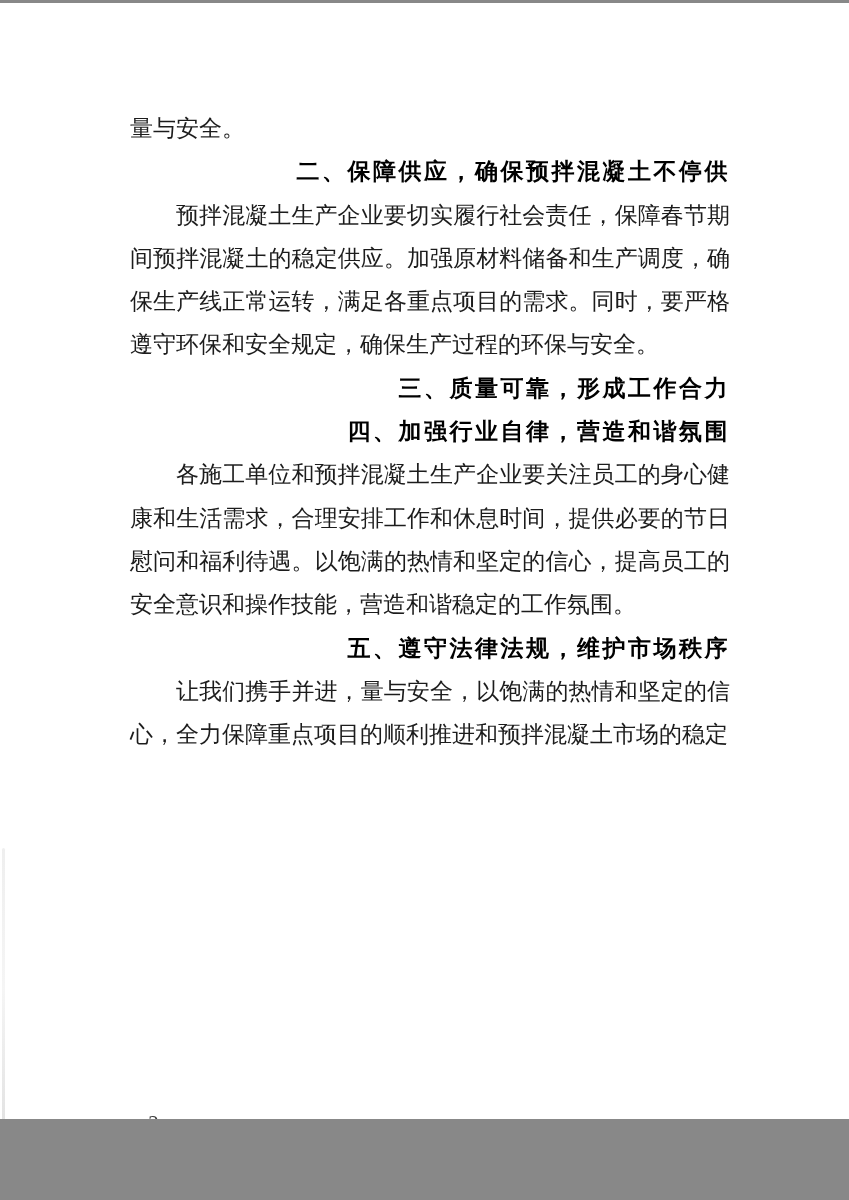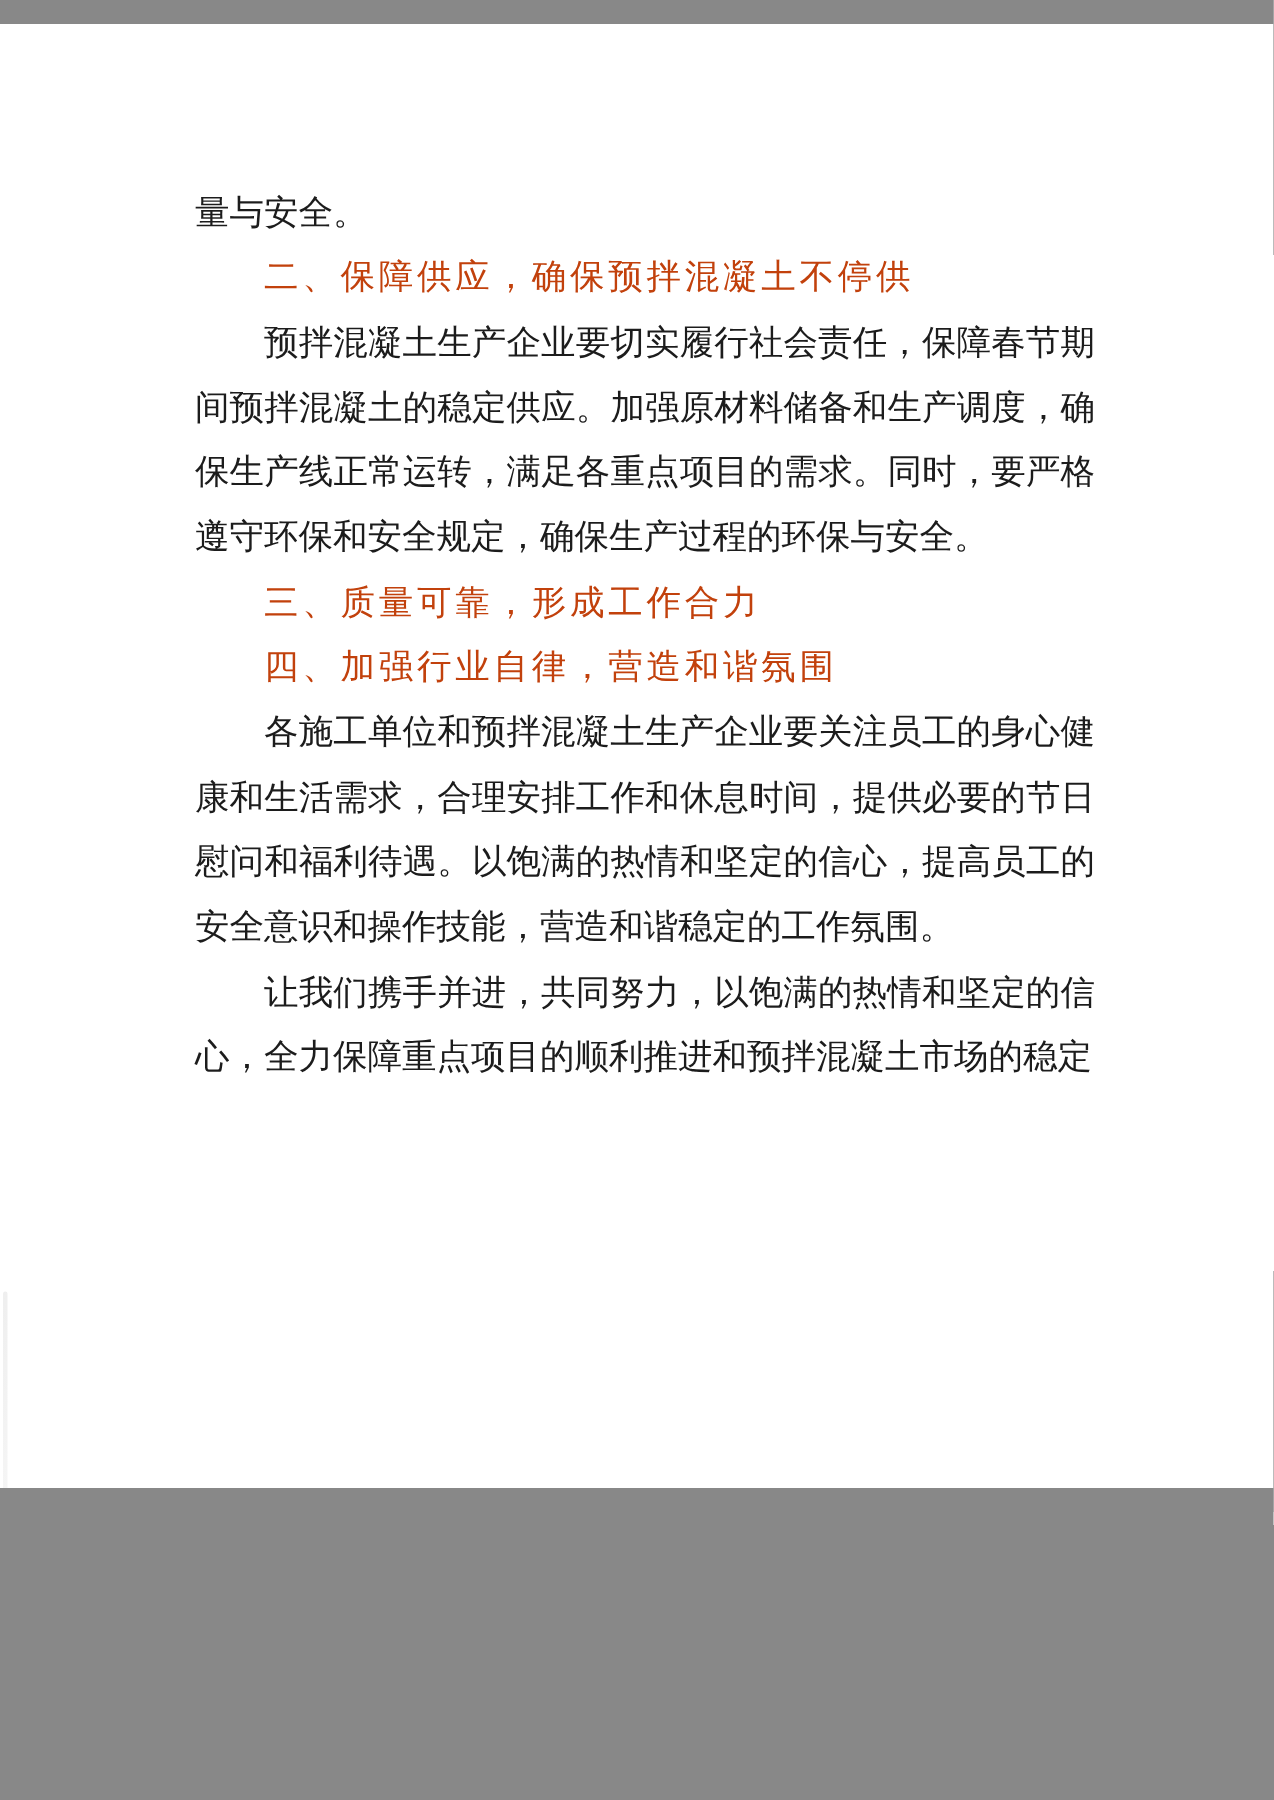--- a/index.html
+++ b/index.html
@@ -4,22 +4,22 @@
 <title>Scanned Document Page 2</title>
 <style>
   html, body {
     margin: 0;
     padding: 0;
     background: #888;
   }
   .page {
     position: relative;
     width: 849px;
-    height: 976px;
-    margin: 16px auto;
+    height: 1116px;
+    margin: 3px auto;
     background: #ffffff;
     overflow: hidden;
     font-family: "Liberation Serif", "DejaVu Serif", serif;
     color: #1c1c1c;
   }
   .doc-body {
     position: absolute;
     left: 130px;
     top: 104px;
     width: 600px;
@@ -33,25 +33,25 @@
     padding: 0;
   }
   .block-continuation {
     text-indent: 0;
   }
   .block-paragraph {
     text-indent: 2em;
   }
   .block-heading {
     font-family: "Liberation Sans", "DejaVu Sans", sans-serif;
-    font-weight: 400;
+    font-weight: 700;
     text-indent: 2em;
     letter-spacing: 2.5px;
-    text-align: left;
-    color: #c2410c;
+    text-align: right;
+    color: #000000;
   }
   .page-number {
     position: absolute;
     left: 128px;
     top: 1108px;
     font-size: 21px;
     letter-spacing: 4px;
     color: #3a3a3a;
     font-family: "Liberation Serif", "DejaVu Serif", serif;
   }
@@ -83,20 +83,21 @@
 
     <p class="block-paragraph">预拌混凝土生产企业要切实履行社会责任，保障春节期间预拌混凝土的稳定供应。加强原材料储备和生产调度，确保生产线正常运转，满足各重点项目的需求。同时，要严格遵守环保和安全规定，确保生产过程的环保与安全。</p>
 
     <p class="block-heading">三、质量可靠，形成工作合力</p>
 
 
     <p class="block-heading">四、加强行业自律，营造和谐氛围</p>
 
     <p class="block-paragraph">各施工单位和预拌混凝土生产企业要关注员工的身心健康和生活需求，合理安排工作和休息时间，提供必要的节日慰问和福利待遇。以饱满的热情和坚定的信心，提高员工的安全意识和操作技能，营造和谐稳定的工作氛围。</p>
 
+    <p class="block-heading">五、遵守法律法规，维护市场秩序</p>
 
 
-    <p class="block-paragraph">让我们携手并进，共同努力，以饱满的热情和坚定的信心，全力保障重点项目的顺利推进和预拌混凝土市场的稳定</p>
+    <p class="block-paragraph">让我们携手并进，量与安全，以饱满的热情和坚定的信心，全力保障重点项目的顺利推进和预拌混凝土市场的稳定</p>
   </div>
 
   <div class="page-number">- 2 -</div>
 
 </div>
 
 </body></html>

